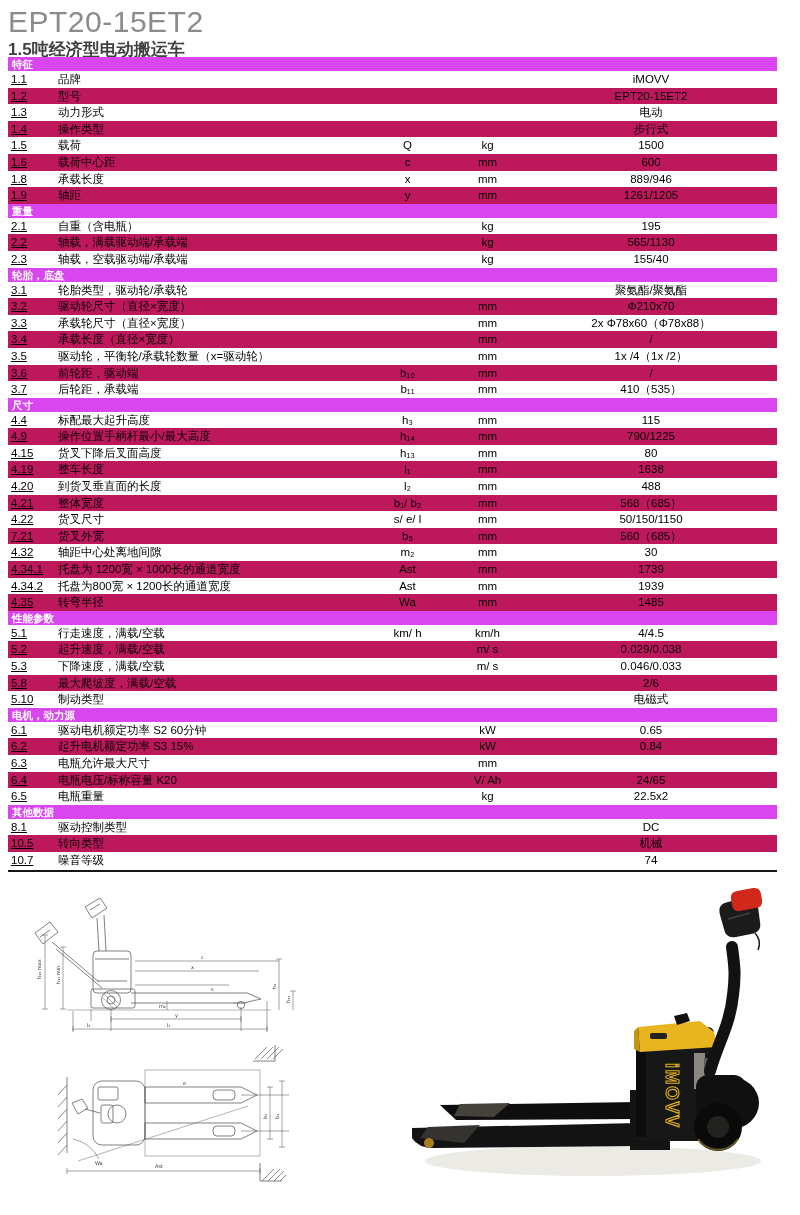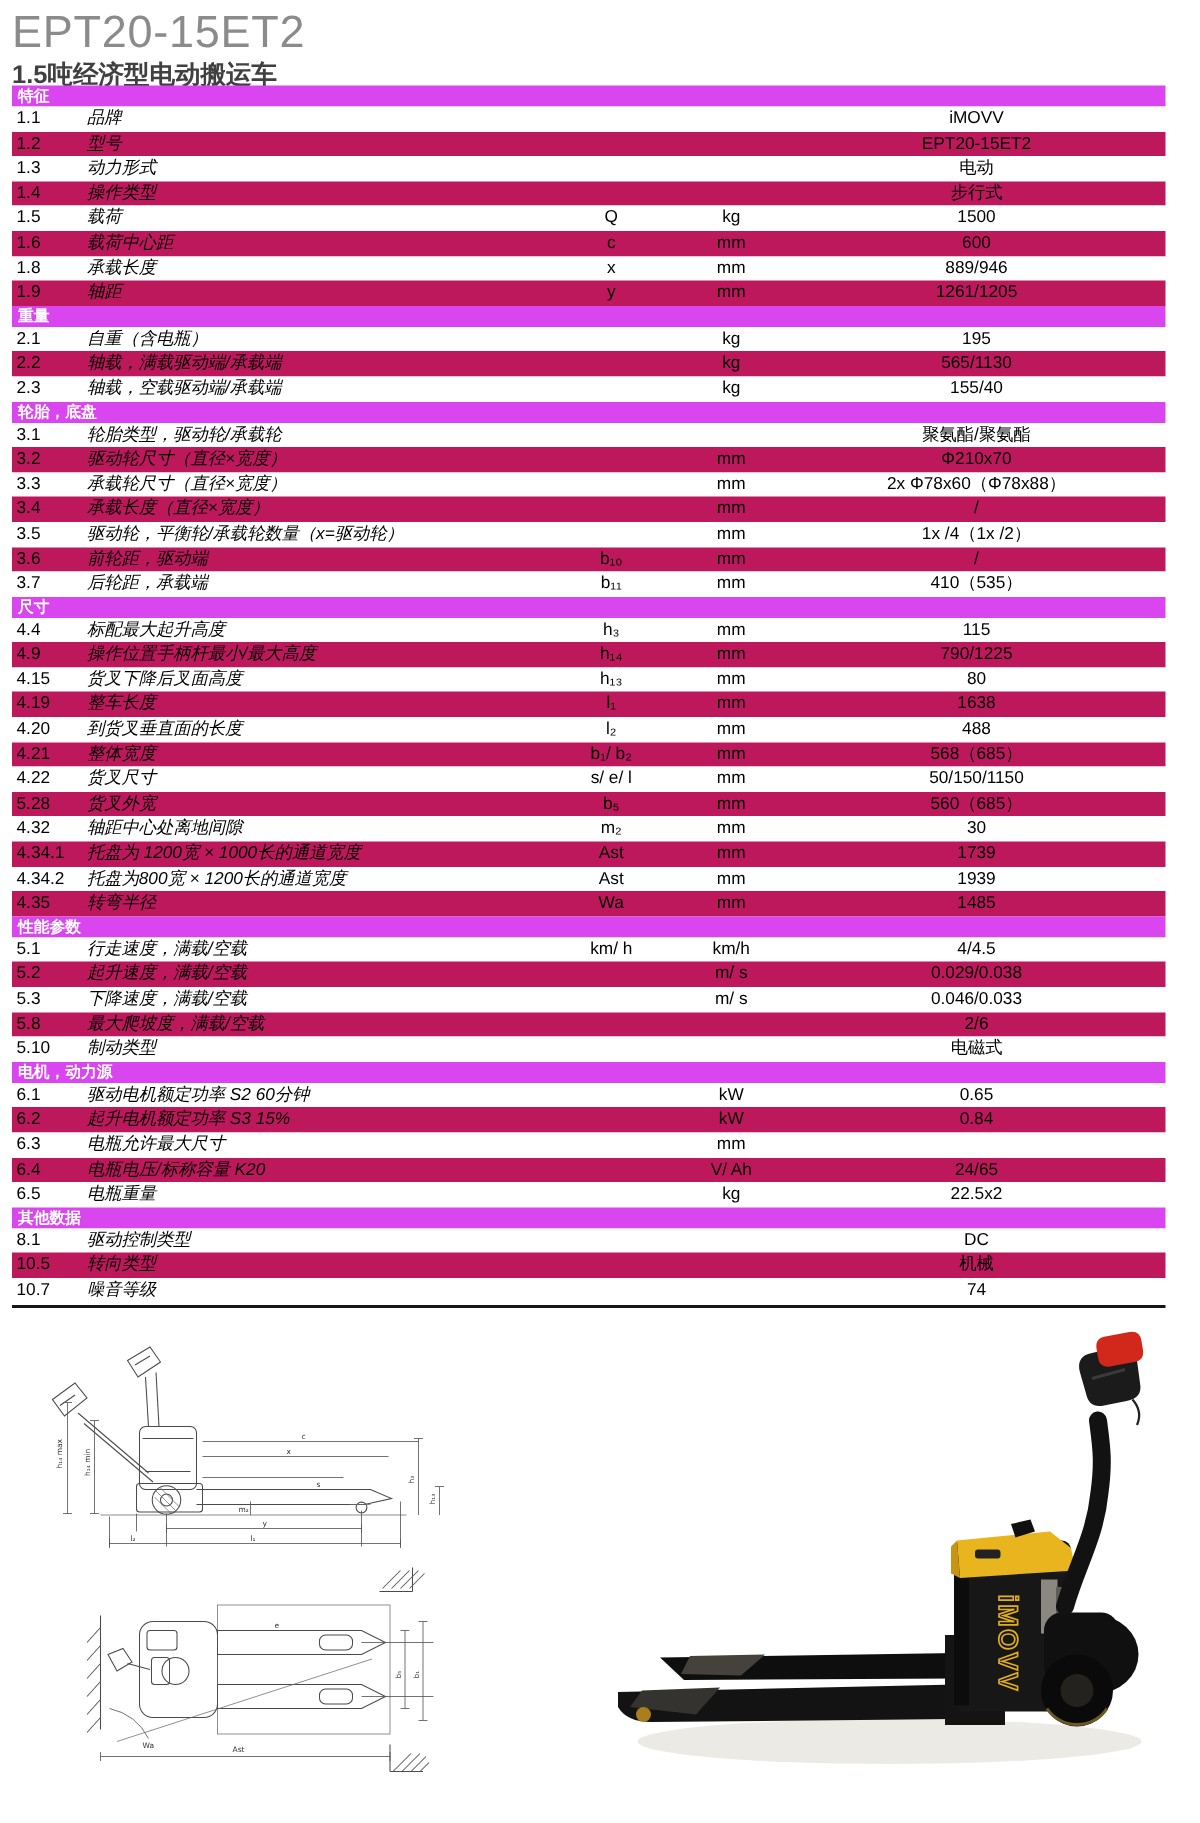--- a/index.html
+++ b/index.html
@@ -7,22 +7,22 @@
         font-family:"Liberation Sans","DejaVu Sans",sans-serif;color:#000;}
   .header{position:absolute;left:8px;top:6px;}
   .title{font-size:30px;line-height:32px;color:#8b8b8b;letter-spacing:.5px;font-weight:400;}
   .subtitle{font-size:17px;line-height:21px;font-weight:bold;color:#404040;margin-top:1px;}
   .spec-table{position:absolute;left:8px;top:57px;width:769px;}
   .section-bar{height:14px;line-height:14px;background:#d946ef;color:#fff;
                font-size:10.5px;font-weight:bold;padding-left:4px;box-sizing:border-box;}
   .row{display:flex;height:16.6px;line-height:16.6px;font-size:11.5px;background:#fff;}
   .row.alt{background:#be185d;}
   .c{white-space:nowrap;overflow:hidden;box-sizing:border-box;}
-  .c-num{width:50px;padding-left:3px;}
-  .c-desc{width:307px;font-style:italic;}
+  .c-num{width:50px;padding-left:3px;text-decoration:underline;}
+  .c-desc{width:307px;}
   .c-sym{width:85px;text-align:center;}
   .c-unit{width:75px;text-align:center;}
   .c-val{flex:1;text-align:center;}
   .table-bottom-line{height:2px;background:#161616;margin-top:1px;}
   .figures{position:absolute;left:0;top:871px;width:800px;height:344px;}
   .fig{position:absolute;}
   .fig-side{left:15px;top:18px;}
   .fig-top{left:45px;top:172px;}
   .fig-photo{left:398px;top:4px;}
   .ln{stroke:#4a4a4a;stroke-width:.7;fill:none;}
@@ -217,21 +217,21 @@
         <div class="c c-val">568（685）</div>
       </div>
       <div class="row">
         <div class="c c-num">4.22</div>
         <div class="c c-desc">货叉尺寸</div>
         <div class="c c-sym">s/ e/ l</div>
         <div class="c c-unit">mm</div>
         <div class="c c-val">50/150/1150</div>
       </div>
       <div class="row alt">
-        <div class="c c-num">5.28</div>
+        <div class="c c-num">7.21</div>
         <div class="c c-desc">货叉外宽</div>
         <div class="c c-sym">b₅</div>
         <div class="c c-unit">mm</div>
         <div class="c c-val">560（685）</div>
       </div>
       <div class="row">
         <div class="c c-num">4.32</div>
         <div class="c c-desc">轴距中心处离地间隙</div>
         <div class="c c-sym">m₂</div>
         <div class="c c-unit">mm</div>

